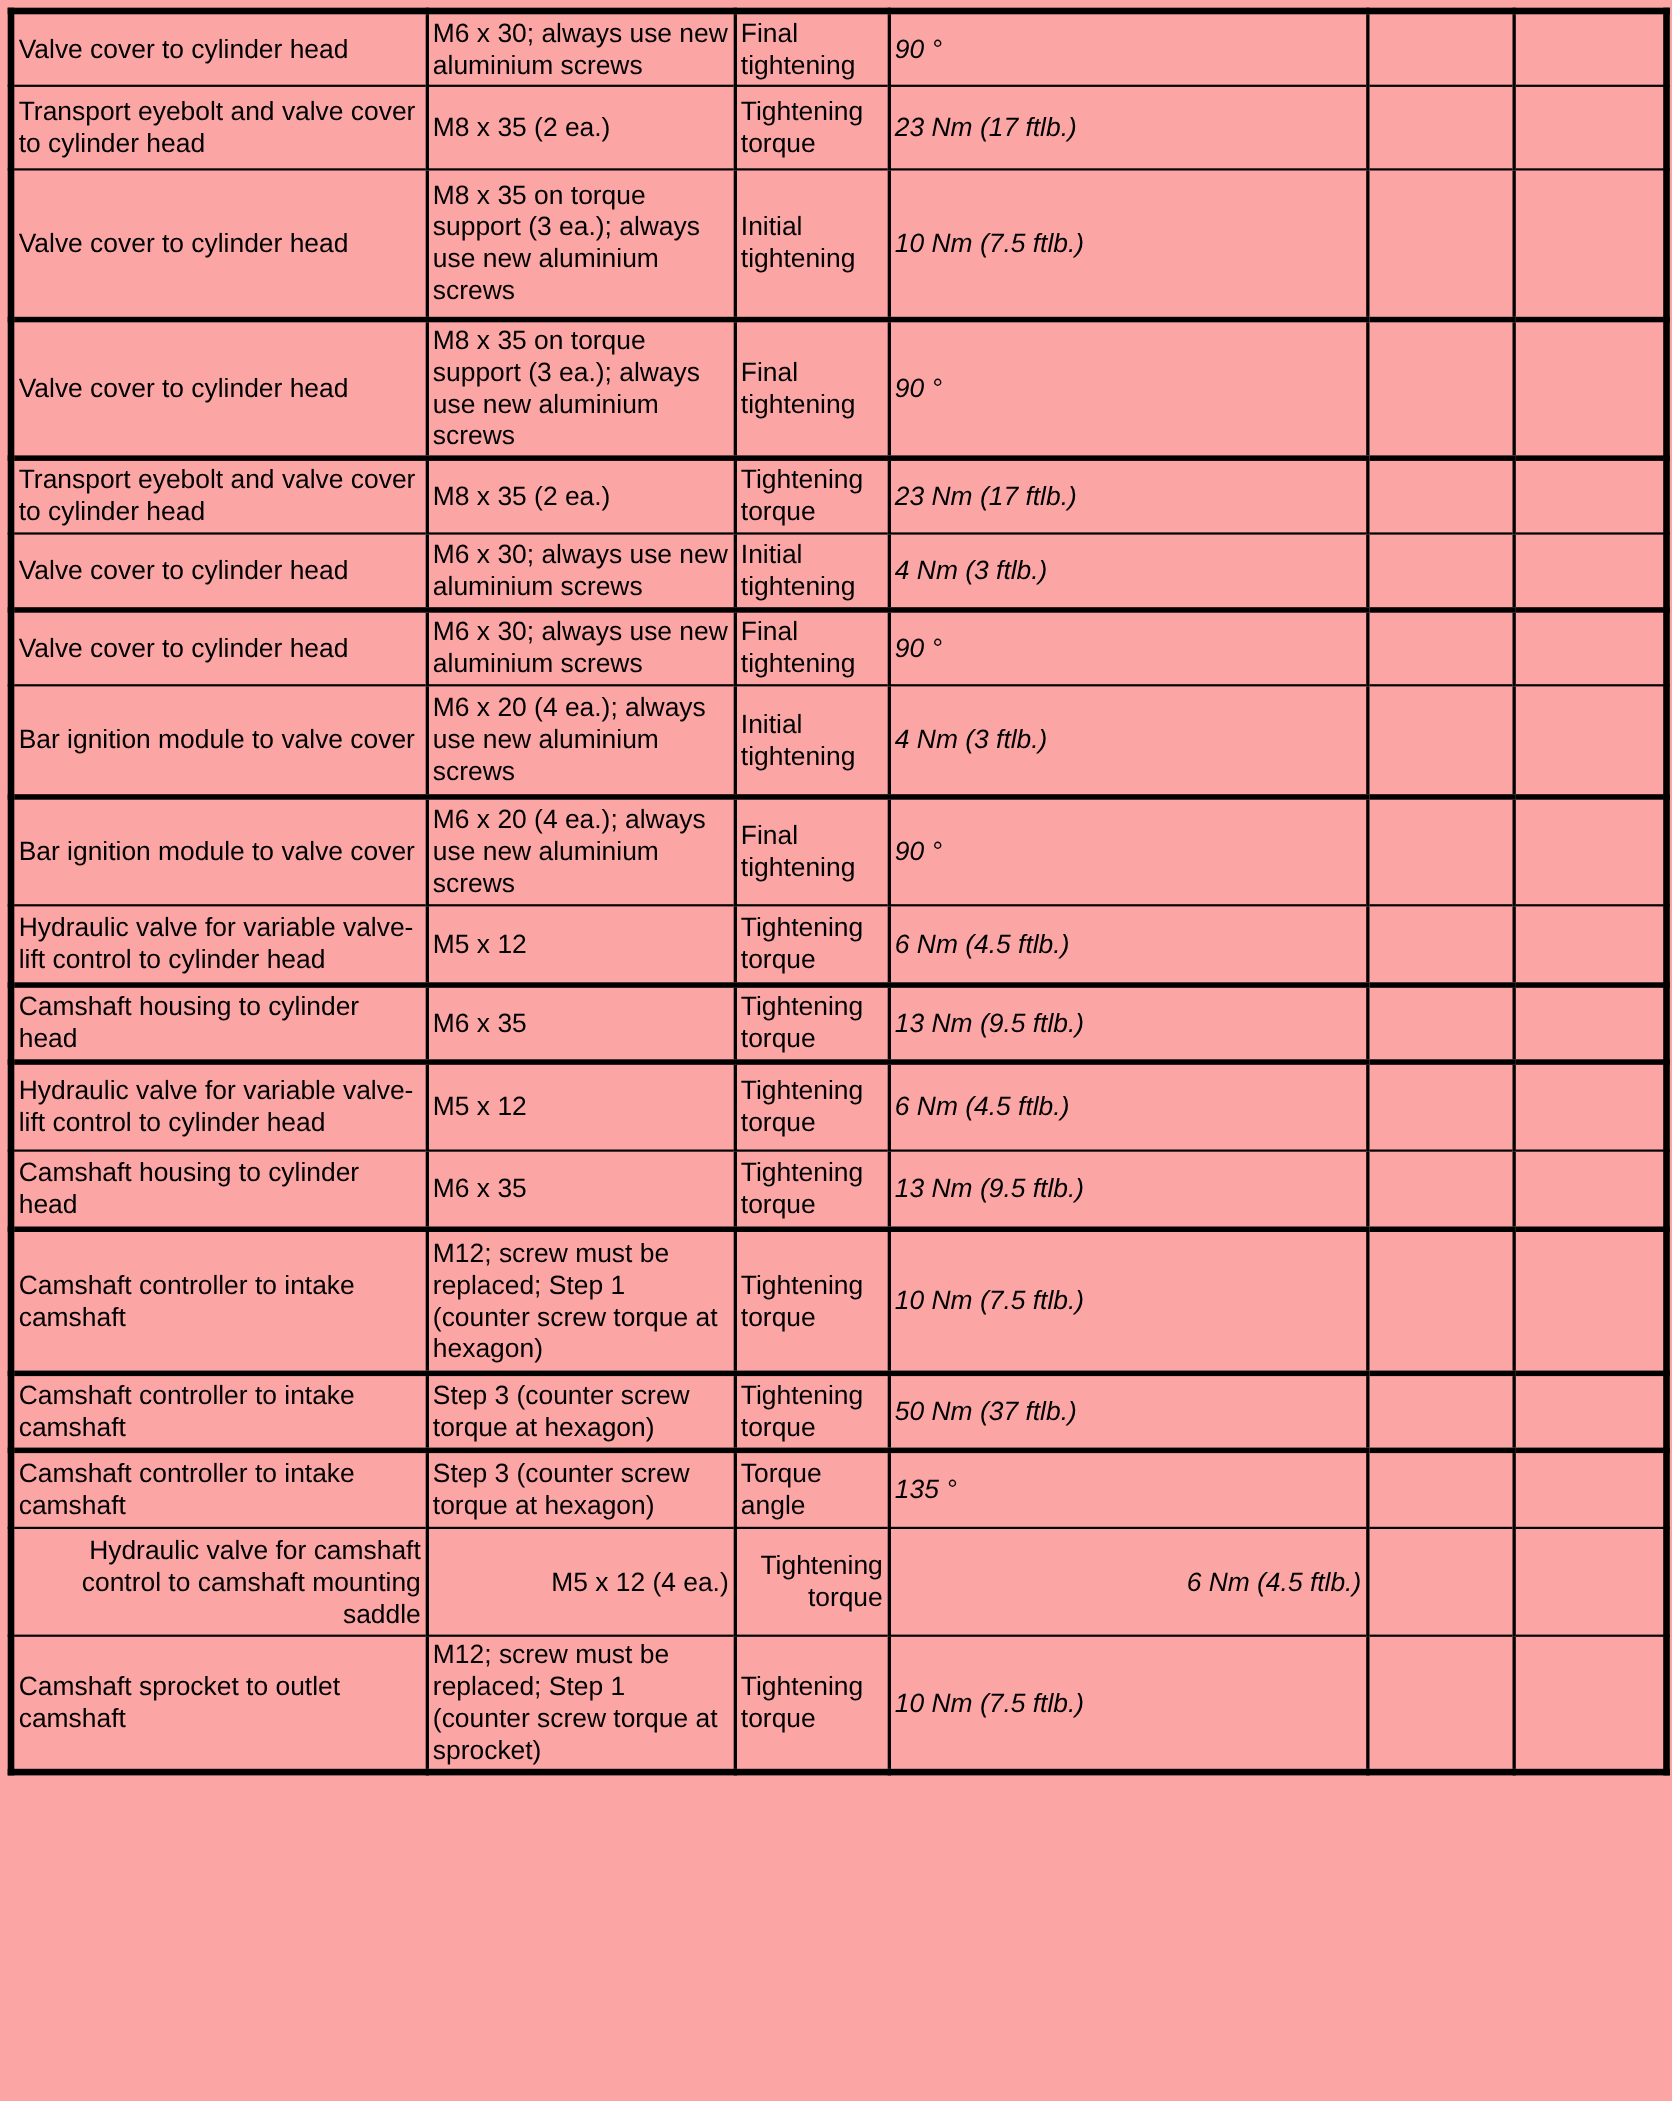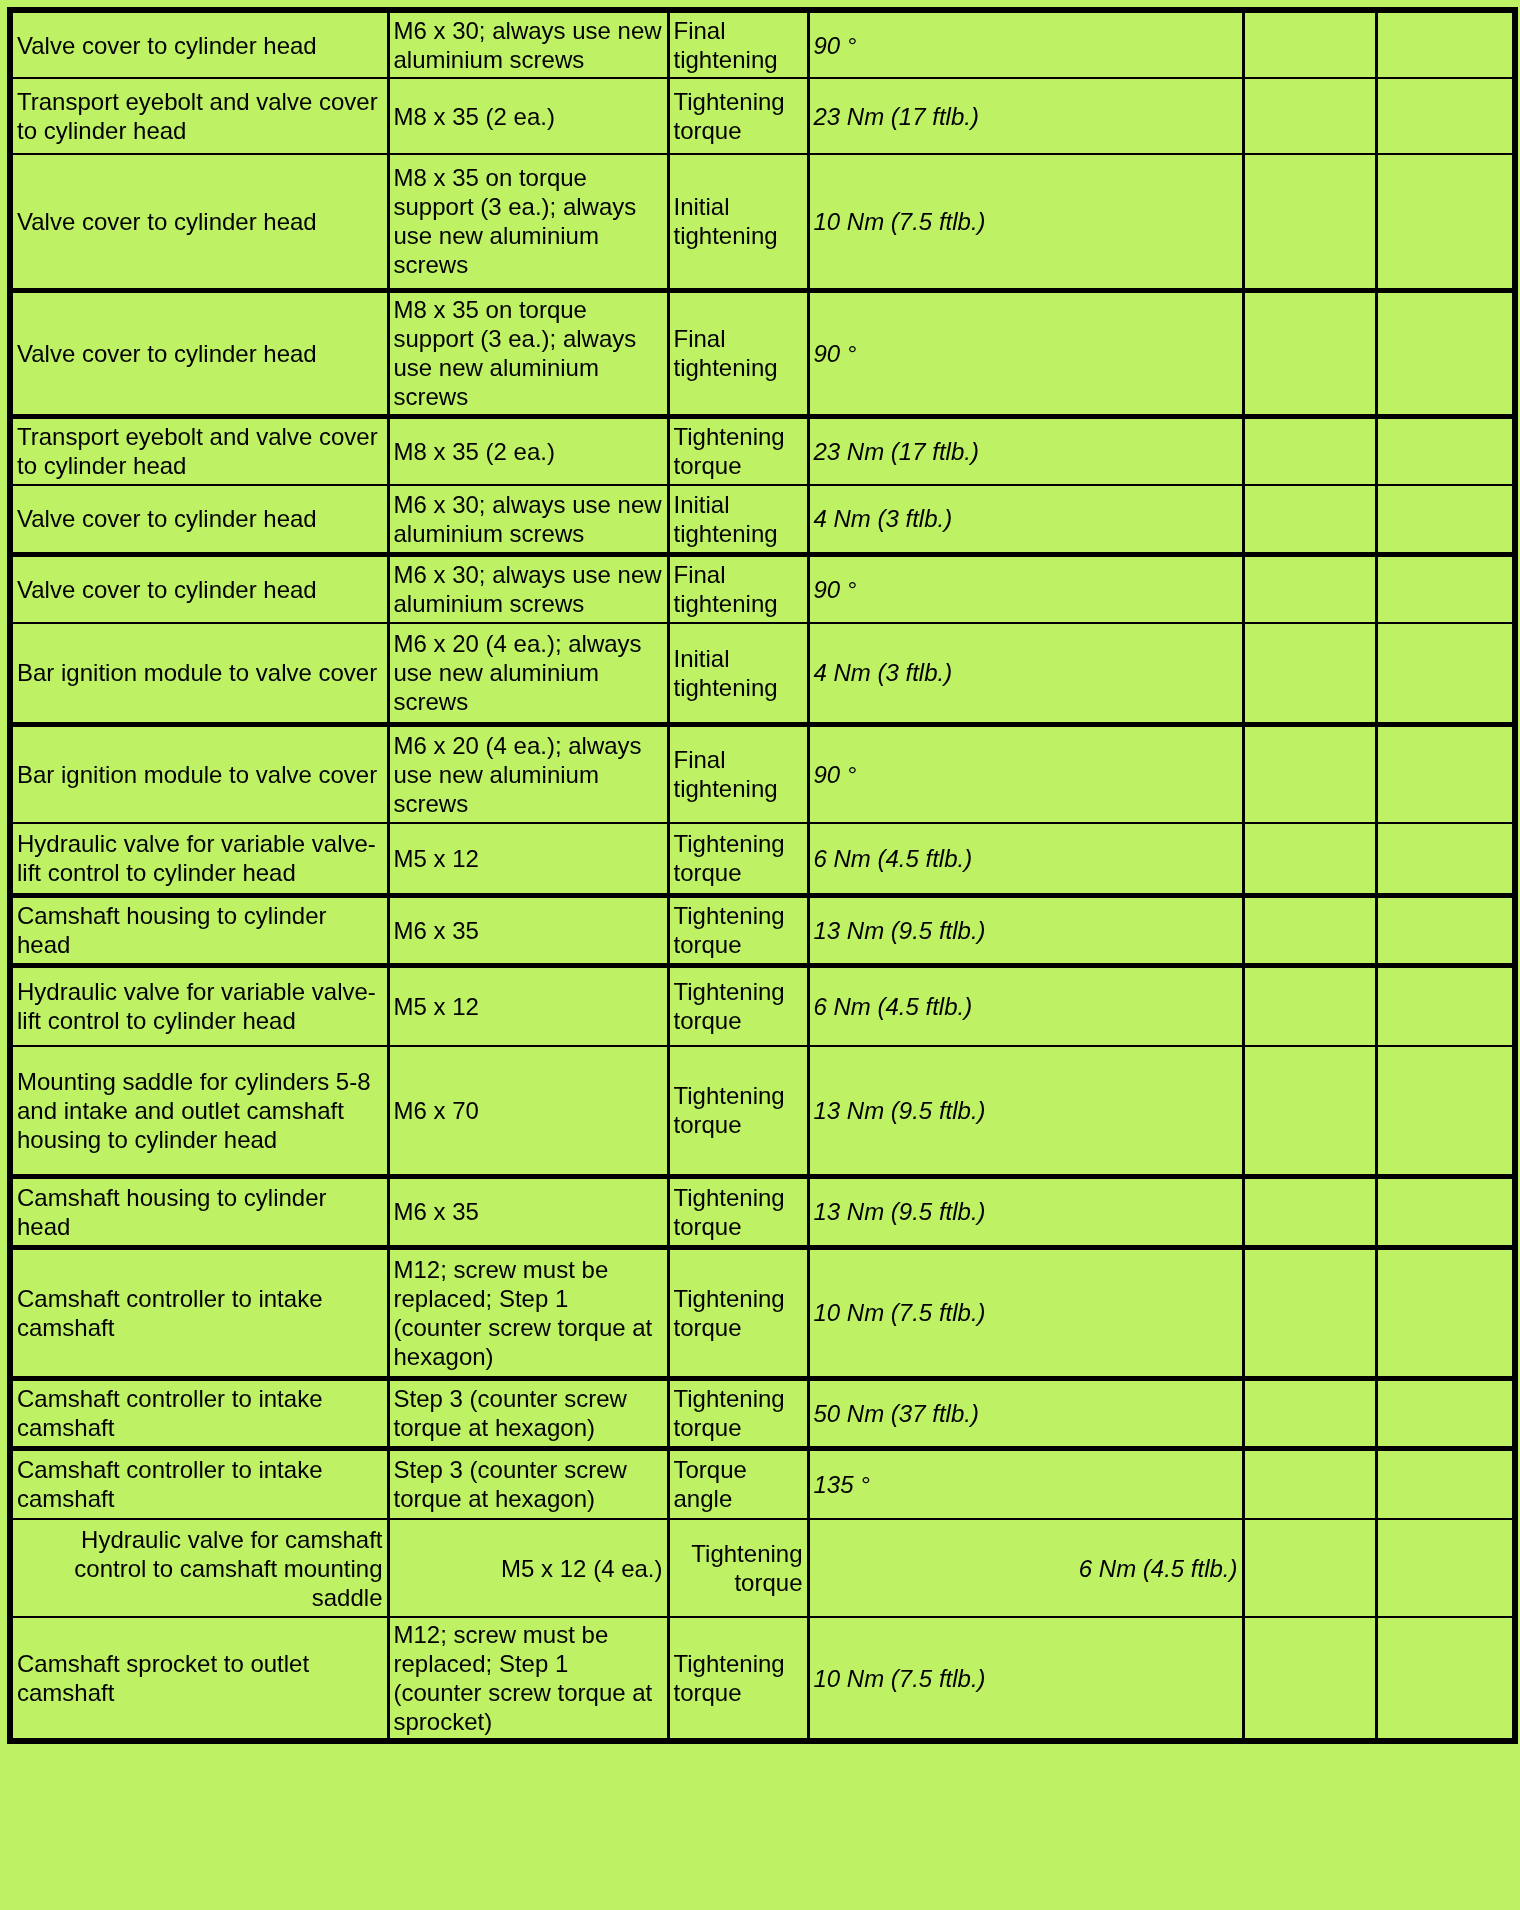--- a/index.html
+++ b/index.html
@@ -5,21 +5,21 @@
 <style>
   html, body {
     margin: 0;
     padding: 0;
     background: #ffffff;
   }
   .page {
     position: relative;
     width: 1520px;
     height: 1910px;
-    background: #bef264;
+    background: #fca5a5;
     overflow: hidden;
     font-family: "Liberation Sans", "DejaVu Sans", sans-serif;
     color: #000000;
   }
   table.torque-table {
     position: absolute;
     left: 7px;
     top: 7px;
     width: 1505px;
     table-layout: fixed;
@@ -148,28 +148,20 @@
           <td class="c6"></td>
         </tr>
         <tr style="height: 81px;">
           <td class="c1">Hydraulic valve for variable valve-lift control to cylinder head</td>
           <td class="c2">M5 x 12</td>
           <td class="c3">Tightening torque</td>
           <td class="c4">6 Nm (4.5 ftlb.)</td>
           <td class="c5"></td>
           <td class="c6"></td>
         </tr>
-        <tr class="thick" style="height: 130px;">
-          <td class="c1">Mounting saddle for cylinders 5-8 and intake and outlet camshaft housing to cylinder head</td>
-          <td class="c2">M6 x 70</td>
-          <td class="c3">Tightening torque</td>
-          <td class="c4">13 Nm (9.5 ftlb.)</td>
-          <td class="c5"></td>
-          <td class="c6"></td>
-        </tr>
         <tr class="thick" style="height: 71px;">
           <td class="c1">Camshaft housing to cylinder head</td>
           <td class="c2">M6 x 35</td>
           <td class="c3">Tightening torque</td>
           <td class="c4">13 Nm (9.5 ftlb.)</td>
           <td class="c5"></td>
           <td class="c6"></td>
         </tr>
         <tr class="thick" style="height: 131px;">
           <td class="c1">Camshaft controller to intake camshaft</td>

